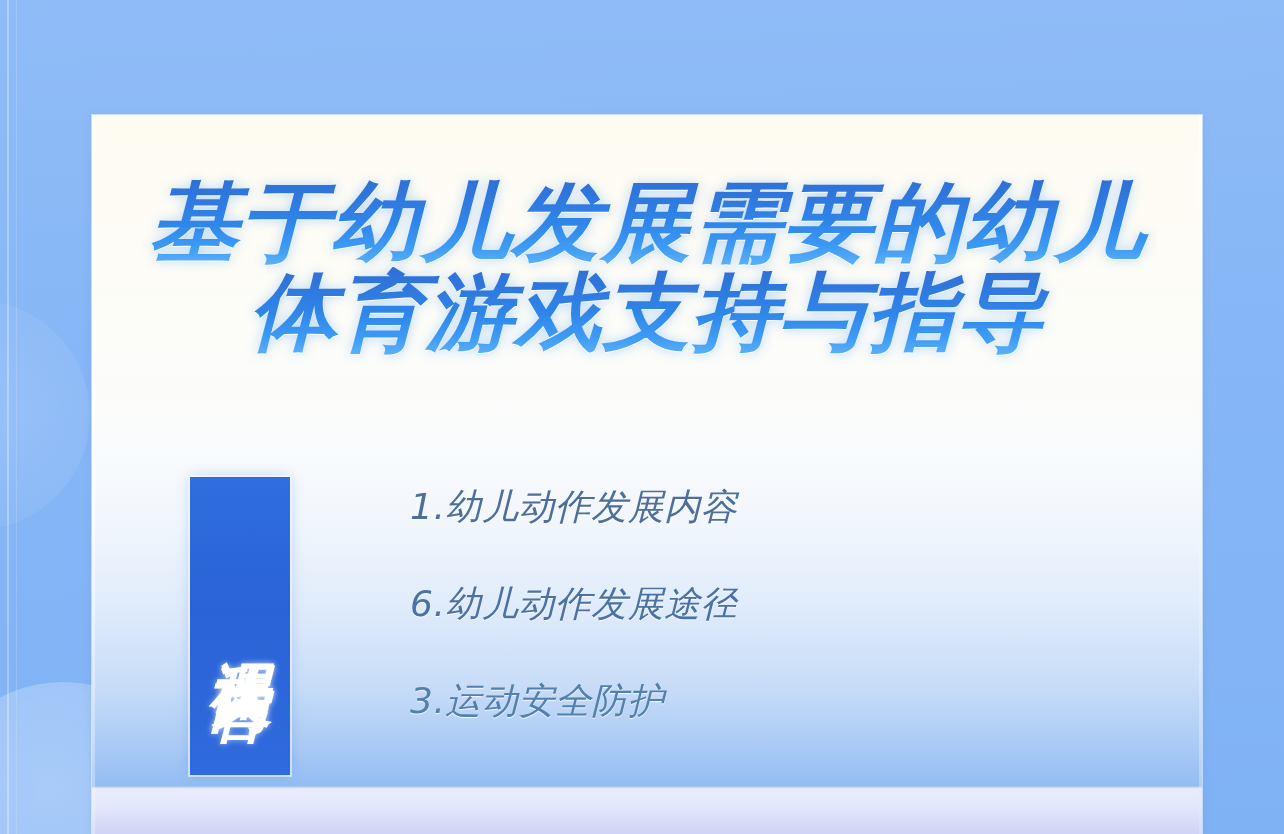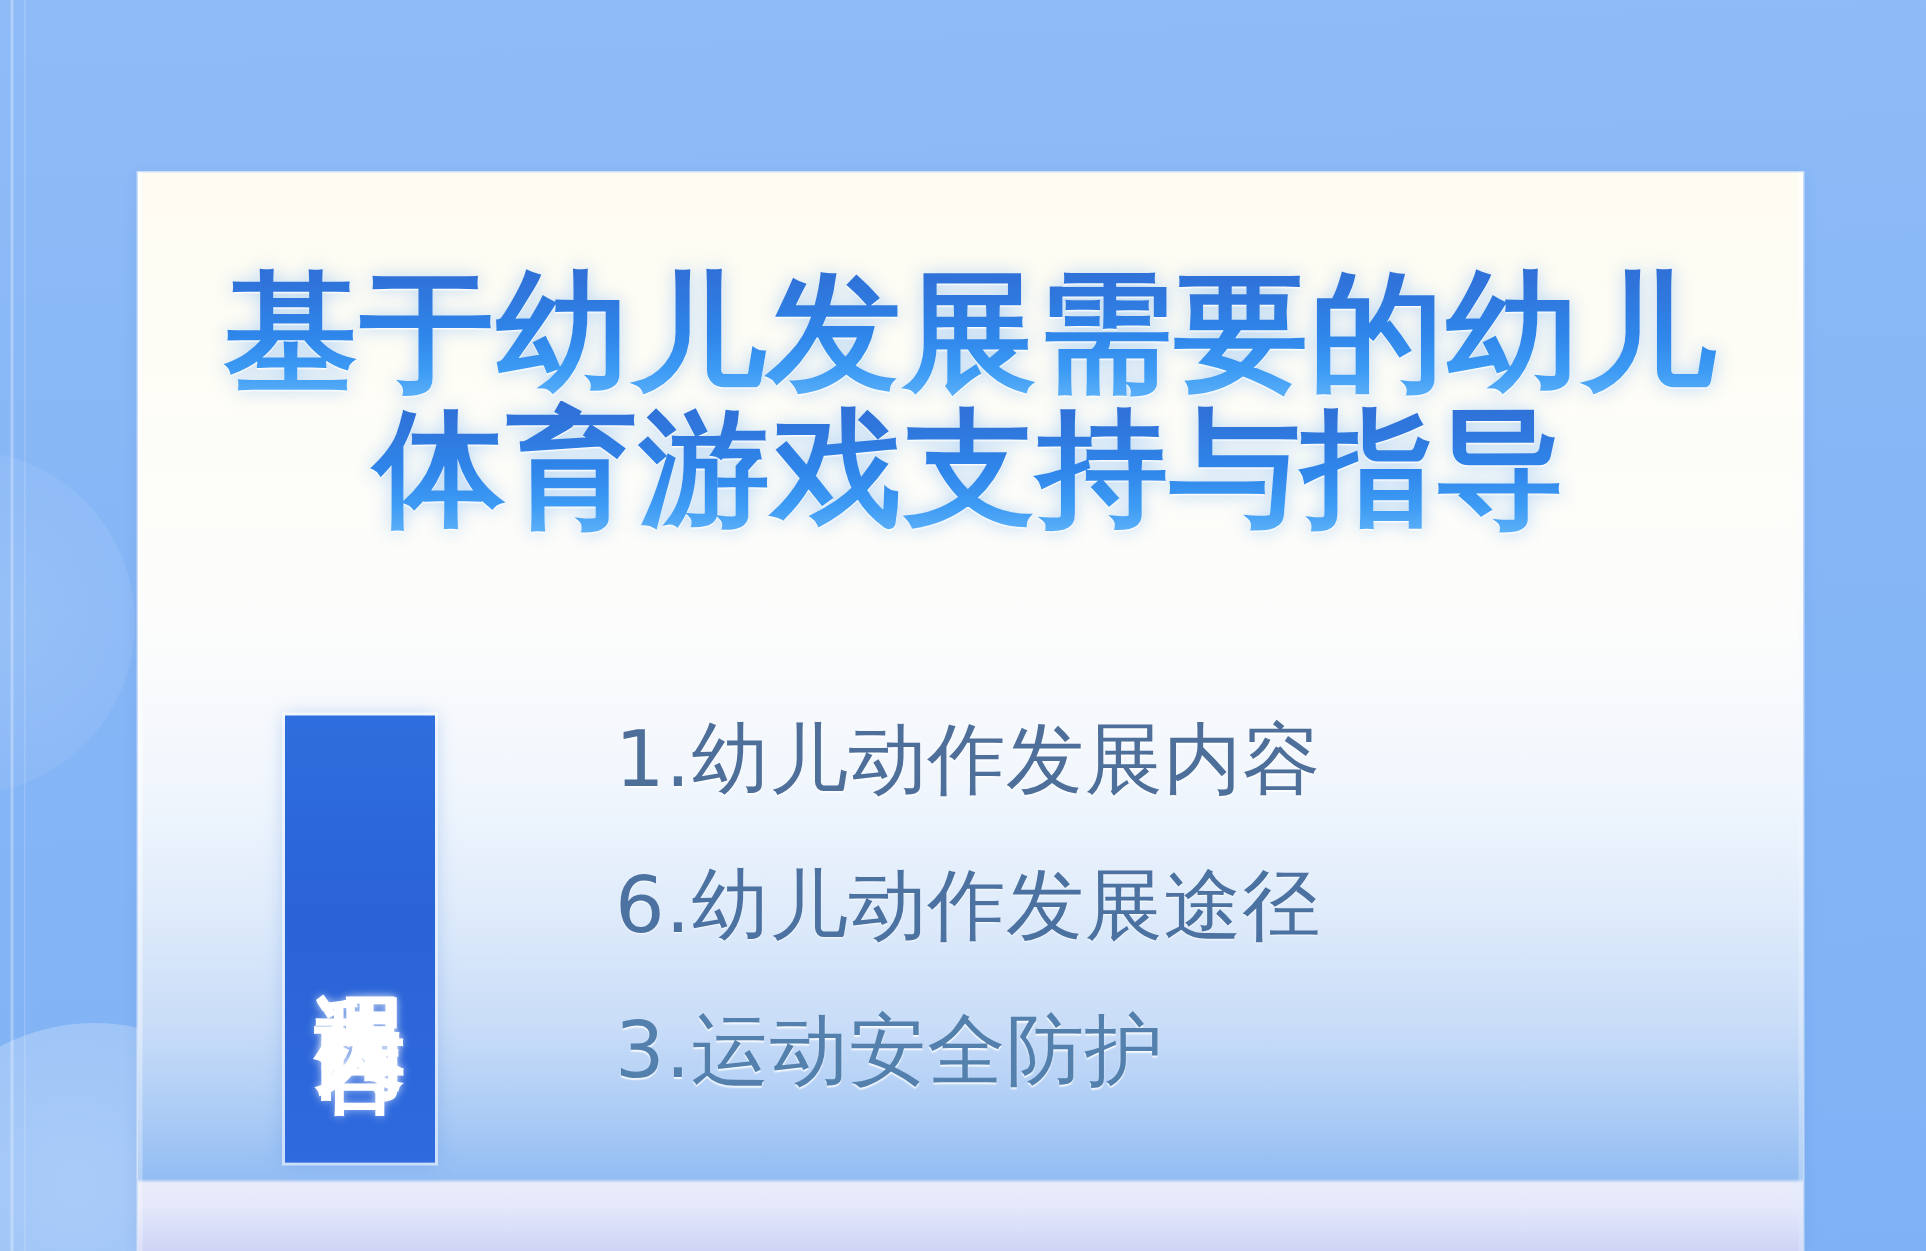--- a/index.html
+++ b/index.html
@@ -10,20 +10,21 @@
     overflow:hidden;
     font-family:"Liberation Sans", "DejaVu Sans", sans-serif;
   }
 
   
   .slide {
     position:relative;
     width:1284px; height:834px;
     background:linear-gradient(178deg, #8FBCF7 0%, #86B6F6 45%, #7FB2F5 100%);
     overflow:hidden;
+    font-style:italic;
   }
 
   
   .bg-seam-left {
     position:absolute; left:7px; top:0;
     width:2px; height:834px;
     background:rgba(255,255,255,0.30);
   }
   .bg-seam-left2 {
     position:absolute; left:16px; top:0;
@@ -167,21 +168,21 @@
 
   
   .course-list {
     position:absolute;
     left:318px; top:2px;
     width:660px;
     list-style:none;
   }
   .course-item {
     font-family:"DejaVu Sans", "Liberation Sans", sans-serif;
-    font-size:52px;
+    font-size:36px;
     line-height:56px;
     margin-bottom:41px;
     white-space:nowrap;
     letter-spacing:0.5px;
     text-shadow:0 1px 1px rgba(255,255,255,0.85);
   }
   .course-item.i1 { color:#4d6f99; }
   .course-item.i2 { color:#4c72a2; }
   .course-item.i3 { color:#5480ad; margin-bottom:0; }
 </style>

